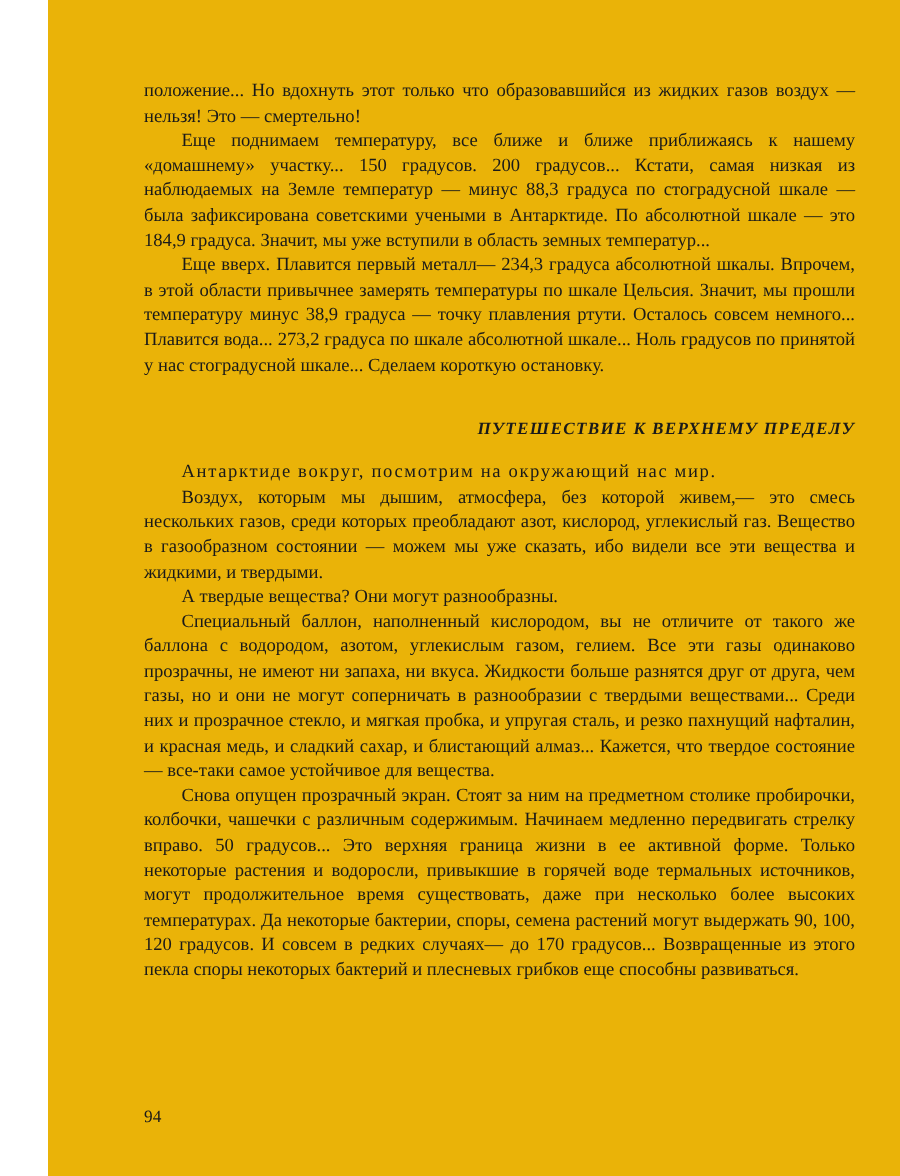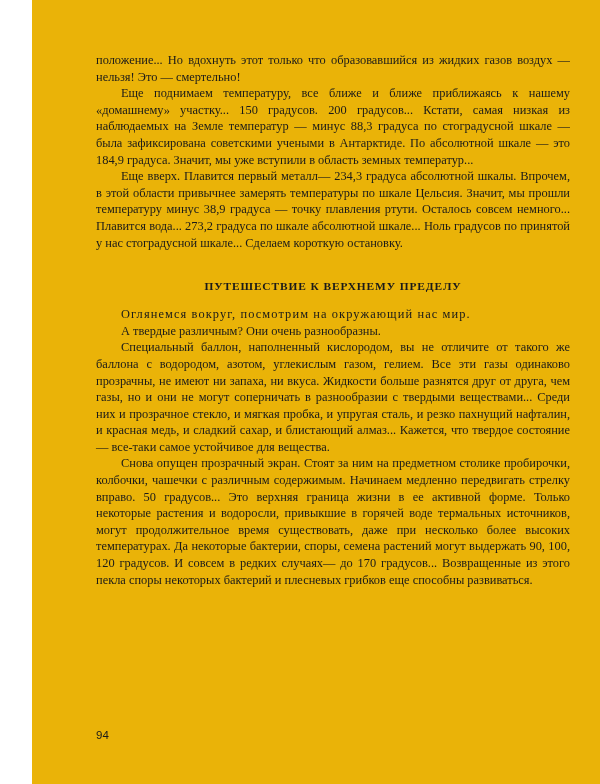--- a/index.html
+++ b/index.html
@@ -34,49 +34,51 @@
     text-indent: 25px;
   }
   .body-text p.noindent {
     text-indent: 0;
   }
   .section-title {
     margin: 29px 0 14px 0;
     font-size: 11.4px;
     font-weight: bold;
     letter-spacing: 0.9px;
-    text-align: center;
+    text-align: right;
     text-indent: 0;
+    font-style: italic;
   }
   .spaced-lead {
     letter-spacing: 1.1px;
   }
   .page-number {
     position: absolute;
     left: 64px;
-    bottom: 43px;
+    bottom: 33px;
     font-size: 11.5px;
-    font-family: Liberation Sans, sans-serif;
+    font-family: Liberation Serif, serif;
     color: #1a1a1a;
   }
 </style>
 </head>
 <body>
 
 <div class="page">
 
   <div class="body-text">
     <p class="noindent">положение... Но вдохнуть этот только что образовавшийся из жидких газов воздух — нельзя! Это — смертельно!</p>
     <p>Еще поднимаем температуру, все ближе и ближе приближаясь к нашему «домашнему» участку... 150 градусов. 200 градусов... Кстати, самая низкая из наблюдаемых на Земле температур — минус 88,3 градуса по стоградусной шкале — была зафиксирована советскими учеными в Антарктиде. По абсолютной шкале — это 184,9 градуса. Значит, мы уже вступили в область земных температур...</p>
     <p>Еще вверх. Плавится первый металл— 234,3 градуса абсолютной шкалы. Впрочем, в этой области привычнее замерять температуры по шкале Цельсия. Значит, мы прошли температуру минус 38,9 градуса — точку плавления ртути. Осталось совсем немного... Плавится вода... 273,2 градуса по шкале абсолютной шкале... Ноль градусов по принятой у нас стоградусной шкале... Сделаем короткую остановку.</p>
   </div>
 
   <div class="section-title">ПУТЕШЕСТВИЕ К ВЕРХНЕМУ ПРЕДЕЛУ</div>
 
   <div class="body-text">
-    <p class="spaced-lead">Оглянемся вокруг, посмотрим на окружающий нас мир.</p>
-    <p>А твердые различным? Они очень разнообразны.</p>
+    <p class="spaced-lead">Антарктиде вокруг, посмотрим на окружающий нас мир.</p>
+    <p>Воздух, которым мы дышим, атмосфера, без которой живем,— это смесь нескольких газов, среди которых преобладают азот, кислород, углекислый газ. Вещество в газообразном состоянии — можем мы уже сказать, ибо видели все эти вещества и жидкими, и твердыми.</p>
+    <p>А твердые вещества? Они могут разнообразны.</p>
     <p>Специальный баллон, наполненный кислородом, вы не отличите от такого же баллона с водородом, азотом, углекислым газом, гелием. Все эти газы одинаково прозрачны, не имеют ни запаха, ни вкуса. Жидкости больше разнятся друг от друга, чем газы, но и они не могут соперничать в разнообразии с твердыми веществами... Среди них и прозрачное стекло, и мягкая пробка, и упругая сталь, и резко пахнущий нафталин, и красная медь, и сладкий сахар, и блистающий алмаз... Кажется, что твердое состояние — все-таки самое устойчивое для вещества.</p>
     <p>Снова опущен прозрачный экран. Стоят за ним на предметном столике пробирочки, колбочки, чашечки с различным содержимым. Начинаем медленно передвигать стрелку вправо. 50 градусов... Это верхняя граница жизни в ее активной форме. Только некоторые растения и водоросли, привыкшие в горячей воде термальных источников, могут продолжительное время существовать, даже при несколько более высоких температурах. Да некоторые бактерии, споры, семена растений могут выдержать 90, 100, 120 градусов. И совсем в редких случаях— до 170 градусов... Возвращенные из этого пекла споры некоторых бактерий и плесневых грибков еще способны развиваться.</p>
   </div>
 
   <div class="page-number">94</div>
 </div>
 
 </body></html>

